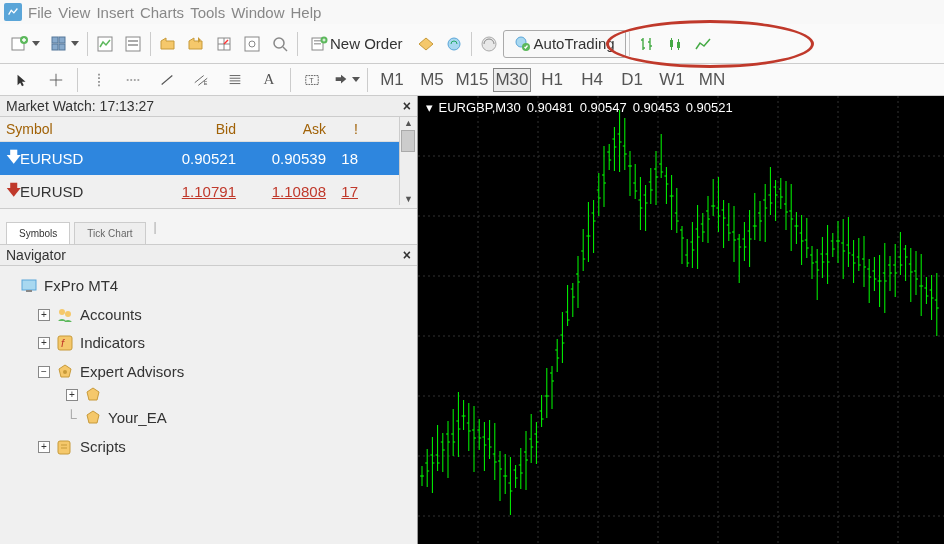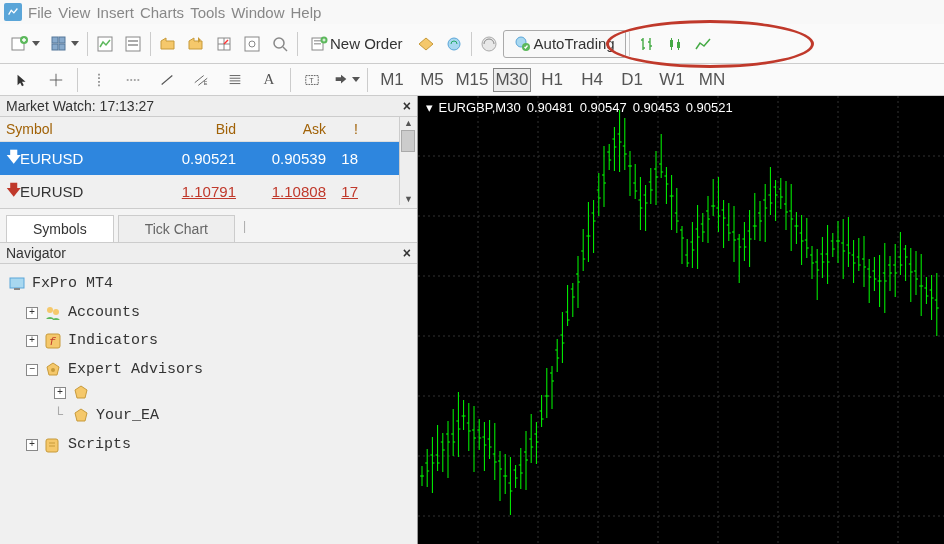--- a/index.html
+++ b/index.html
@@ -40,26 +40,26 @@
   .mw-row.selected { background: #2e86de; color: #fff; }
   .mw-row .arrow { width: 14px; display: inline-block; }
   .mw-row .sym { width: 126px; }
   .mw-row .bid { width: 90px; text-align: right; }
   .mw-row .ask { width: 90px; text-align: right; }
   .mw-row .excl { width: 40px; text-align: right; padding-right: 8px; }
   .red-down { color: #c0392b; }
   .eurusd .bid, .eurusd .ask, .eurusd .excl { color: #c0392b; text-decoration: underline; }
   
   .mw-tabs { display: flex; border-top: 1px solid #ccc; border-bottom: 1px solid #ccc; background: #f4f4f4; padding-left: 6px; }
-  .mw-tab { padding: 5px 26px; border: 1px solid #ccc; border-bottom: none; margin-top: 6px; margin-right: 4px; background: #fff; font-size: 14px; cursor: pointer; }
+  .mw-tab { padding: 5px 12px; border: 1px solid #ccc; border-bottom: none; margin-top: 13px; margin-right: 4px; background: #fff; font-size: 10px; cursor: pointer; }
   .mw-tab:not(.active) { background: #eee; color: #666; }
   .mw-tab-sep { color: #aaa; align-self: center; padding: 0 4px; }
   
   .nav-header { display: flex; align-items: center; justify-content: space-between; padding: 2px 6px; background: #eee; border-bottom: 1px solid #ccc; font-size: 14px; }
-  .nav-tree { padding: 6px 8px; font-size: 15px; line-height: 1.9; overflow: auto; flex: 1; font-family: Liberation Mono, monospace; }
+  .nav-tree { padding: 6px 20px; font-size: 15px; line-height: 1.9; overflow: auto; flex: 1; }
   .tree-item { display: flex; align-items: center; gap: 6px; }
   .tree-indent1 { padding-left: 18px; }
   .tree-indent2 { padding-left: 46px; }
   .tree-toggle { width: 12px; height: 12px; border: 1px solid #888; display: inline-flex; align-items: center; justify-content: center; font-size: 10px; line-height: 1; color: #333; cursor: pointer; background: #fff; }
   .tree-icon { width: 18px; height: 18px; display: inline-flex; align-items: center; justify-content: center; }
   .tree-line { color: #aaa; }
   
   .chart-info { position: absolute; top: 4px; left: 8px; color: #fff; font-size: 13px; font-family: Arial, sans-serif; display: flex; align-items: center; gap: 6px; }
   .chart-grid line { stroke: #333; stroke-dasharray: 2,3; }
   

